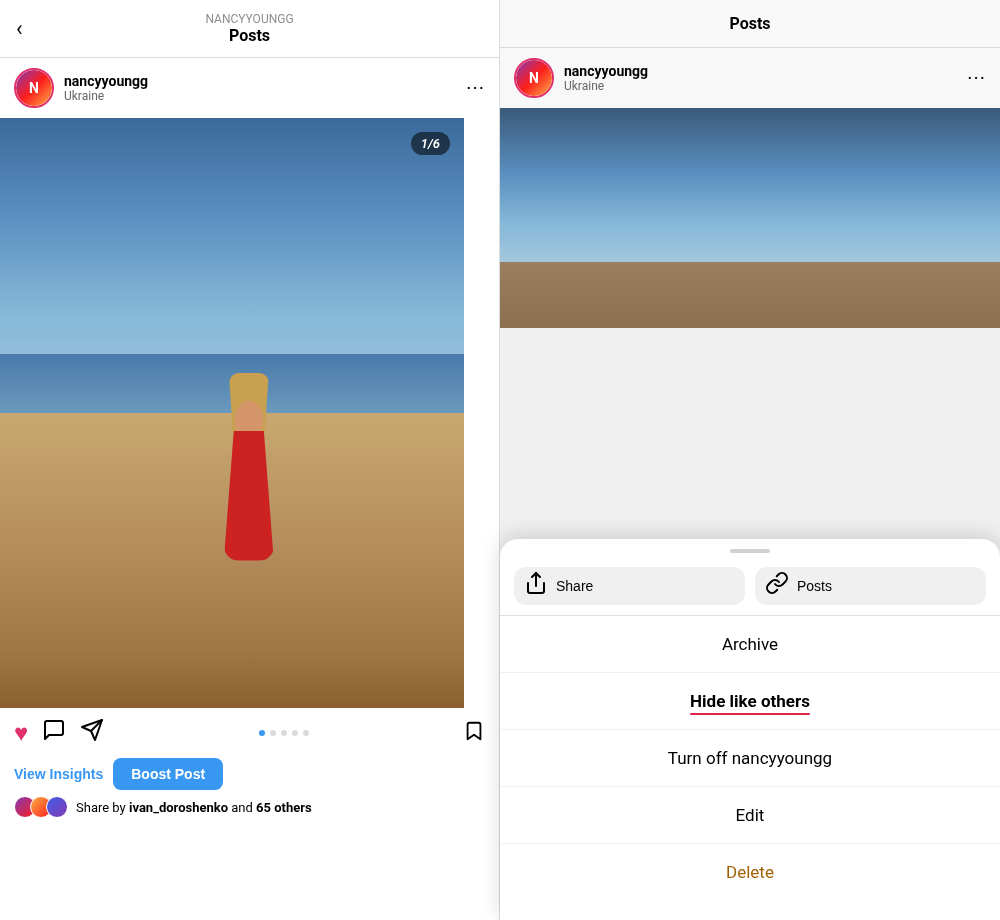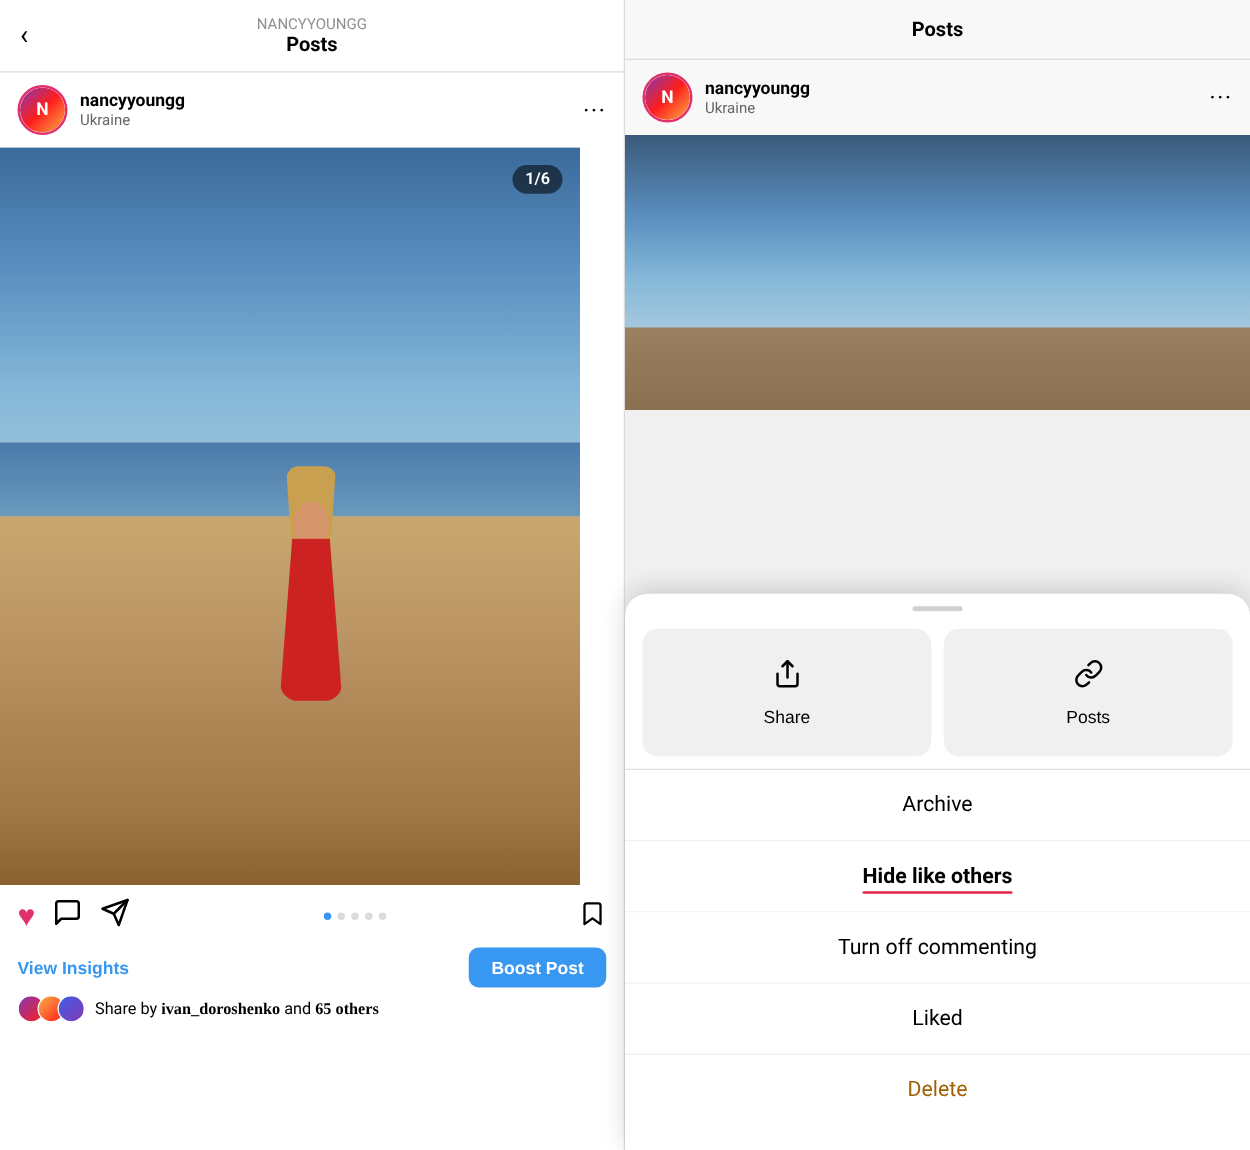--- a/index.html
+++ b/index.html
@@ -98,20 +98,21 @@
       letter-spacing: 1px;
     }
 
     
     .post-image-container {
       position: relative;
       width: 464px;
       height: 590px;
       overflow: hidden;
       flex-shrink: 0;
+      font-style: italic;
     }
     .post-image-bg {
       width: 100%;
       height: 100%;
       background: linear-gradient(180deg, #5a8fc0 0%, #7baed4 20%, #9ec5e0 30%, #c8a87a 60%, #a08050 80%, #7a6040 100%);
       position: relative;
     }
     
     .sky-layer {
       position: absolute;
@@ -219,21 +220,21 @@
       background: #3897f0;
     }
     .dot.inactive {
       background: #dbdbdb;
     }
 
     .post-actions-row {
       display: flex;
       align-items: center;
       padding: 0 14px 6px;
-      justify-content: space-between;
+      gap: 10px;
     }
 
     .view-insights-btn {
       background: none;
       border: none;
       color: #3897f0;
       font-size: 14px;
       font-weight: 600;
       cursor: pointer;
     }
@@ -264,21 +265,21 @@
       border-radius: 50%;
       border: 1px solid #fff;
       margin-left: -6px;
       overflow: hidden;
     }
     .likes-avatar:first-child { margin-left: 0; }
     .likes-avatar-1 { background: linear-gradient(135deg, #833ab4, #fd1d1d); }
     .likes-avatar-2 { background: linear-gradient(135deg, #fcb045, #fd1d1d); }
     .likes-avatar-3 { background: linear-gradient(135deg, #405de6, #833ab4); }
     .likes-text { font-size: 13px; color: #000; }
-    .likes-text strong { font-weight: 700; font-family: Liberation Serif, serif; }
+    .likes-text strong { font-weight: 700; }
 
     
     .right-panel {
       width: 500px;
       height: 920px;
       background: #f0f0f0;
       display: flex;
       flex-direction: column;
       position: relative;
     }
@@ -351,23 +352,22 @@
     .sheet-top-row {
       display: flex;
       gap: 10px;
       padding: 0 14px 10px;
     }
     .sheet-action-btn {
       flex: 1;
       background: #f0f0f0;
       border: none;
       border-radius: 12px;
-      padding: 24px 10px;
-      display: flex;
-      flex-direction: column;
+      padding: 4px 10px;
+      display: flex;
       align-items: center;
       gap: 8px;
       cursor: pointer;
     }
     .sheet-action-icon {
       font-size: 22px;
     }
     .sheet-action-label {
       font-size: 14px;
       color: #000;
@@ -554,18 +554,18 @@
         </span>
         <span class="sheet-action-label">Posts</span>
       </button>
     </div>
 
     <div class="sheet-divider"></div>
 
     <div id="sheet-menu">
         <div class="sheet-menu-item">Archive</div>
         <div class="sheet-menu-item active"><span class="underline-red">Hide like others</span></div>
-        <div class="sheet-menu-item">Turn off commenting</div>
-        <div class="sheet-menu-item">Liked</div>
+        <div class="sheet-menu-item">Turn off nancyyoungg</div>
+        <div class="sheet-menu-item">Edit</div>
         <div class="sheet-menu-item delete-item">Delete</div>
       </div>
   </div>
 </div>
 
 </body></html>

